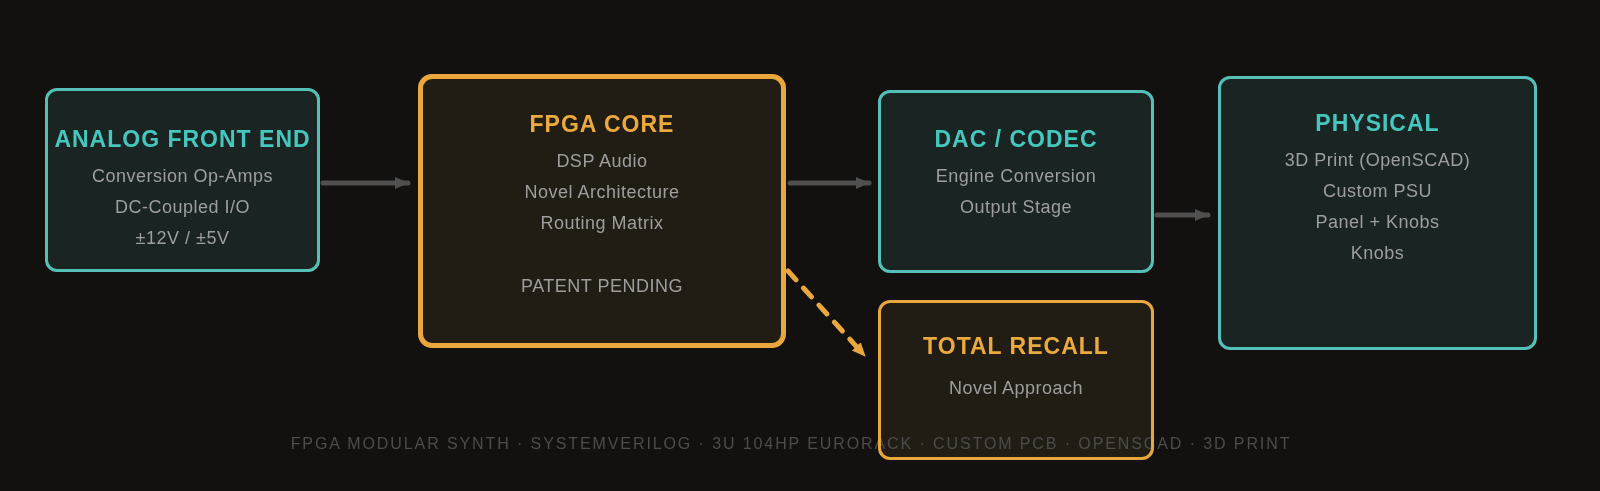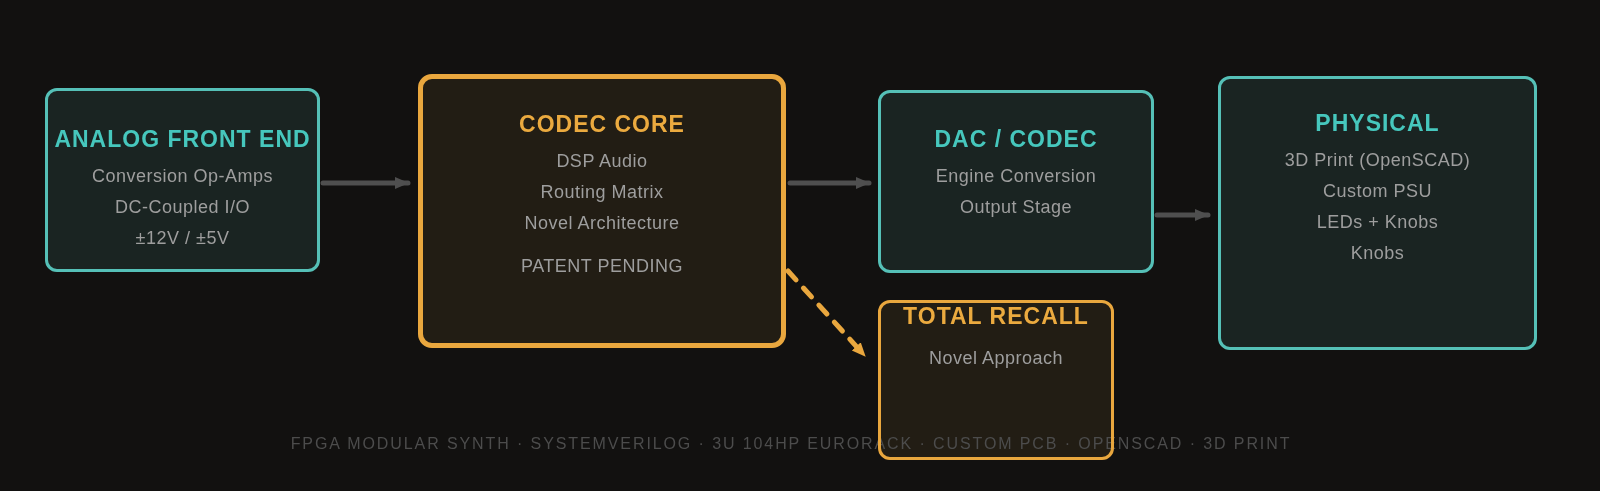--- a/index.html
+++ b/index.html
@@ -51,21 +51,21 @@
     margin-bottom: 6px;
   }
   .teal .title   { color: var(--teal_text, #46c7bd); }
   .orange .title { color: var(--orange_text, #ebaa3f); }
   .line {
     font-size: 18px;
     letter-spacing: 0.5px;
     line-height: 31px;
     color: var(--body_text, #9e9e9e);
   }
-  .note { margin-top: 12px; }
+  .note { margin-top: 32px; }
 
   .footer {
     position: absolute;
     left: 0; top: 430px;
     width: 1582px;
     height: 28px;
     line-height: 28px;
     text-align: center;
     font-size: 16px;
     letter-spacing: 1.9px;
@@ -94,41 +94,41 @@
   </svg>
 
   <div class="node teal" style="left:45px; top:88px; width:275px; height:184px; padding-top:35px;">
     <div class="title">ANALOG FRONT END</div>
     <div class="line">Conversion Op-Amps</div>
     <div class="line">DC-Coupled I/O</div>
     <div class="line">±12V / ±5V</div>
   </div>
 
   <div class="node orange emph" style="left:418px; top:74px; width:368px; height:274px; padding-top:34px;">
-    <div class="title">CODEC CORE</div>
+    <div class="title">FPGA CORE</div>
     <div class="line">DSP Audio</div>
+    <div class="line">Novel Architecture</div>
     <div class="line">Routing Matrix</div>
-    <div class="line">Novel Architecture</div>
     <div class="line note">PATENT PENDING</div>
   </div>
 
   <div class="node teal" style="left:878px; top:90px; width:276px; height:183px; padding-top:33px;border-radius:12px;">
     <div class="title">DAC / CODEC</div>
     <div class="line">Engine Conversion</div>
     <div class="line">Output Stage</div>
   </div>
 
   <div class="node teal" style="left:1218px; top:76px; width:319px; height:274px; padding-top:31px;text-align:center;">
     <div class="title">PHYSICAL</div>
     <div class="line">3D Print (OpenSCAD)</div>
     <div class="line">Custom PSU</div>
-    <div class="line">LEDs + Knobs</div>
+    <div class="line">Panel + Knobs</div>
     <div class="line">Knobs</div>
   </div>
 
-  <div class="node orange" style="left:878px; top:300px; width:236px; height:160px; ">
+  <div class="node orange" style="left:878px; top:300px; width:276px; height:160px; padding-top:30px;">
     <div class="title">TOTAL RECALL</div>
     <div class="line" style="margin-top:11px;">Novel Approach</div>
   </div>
 
   <div class="footer">FPGA MODULAR SYNTH · SYSTEMVERILOG · 3U 104HP EURORACK · CUSTOM PCB · OPENSCAD · 3D PRINT</div>
 
 </div>
 
 </body></html>

